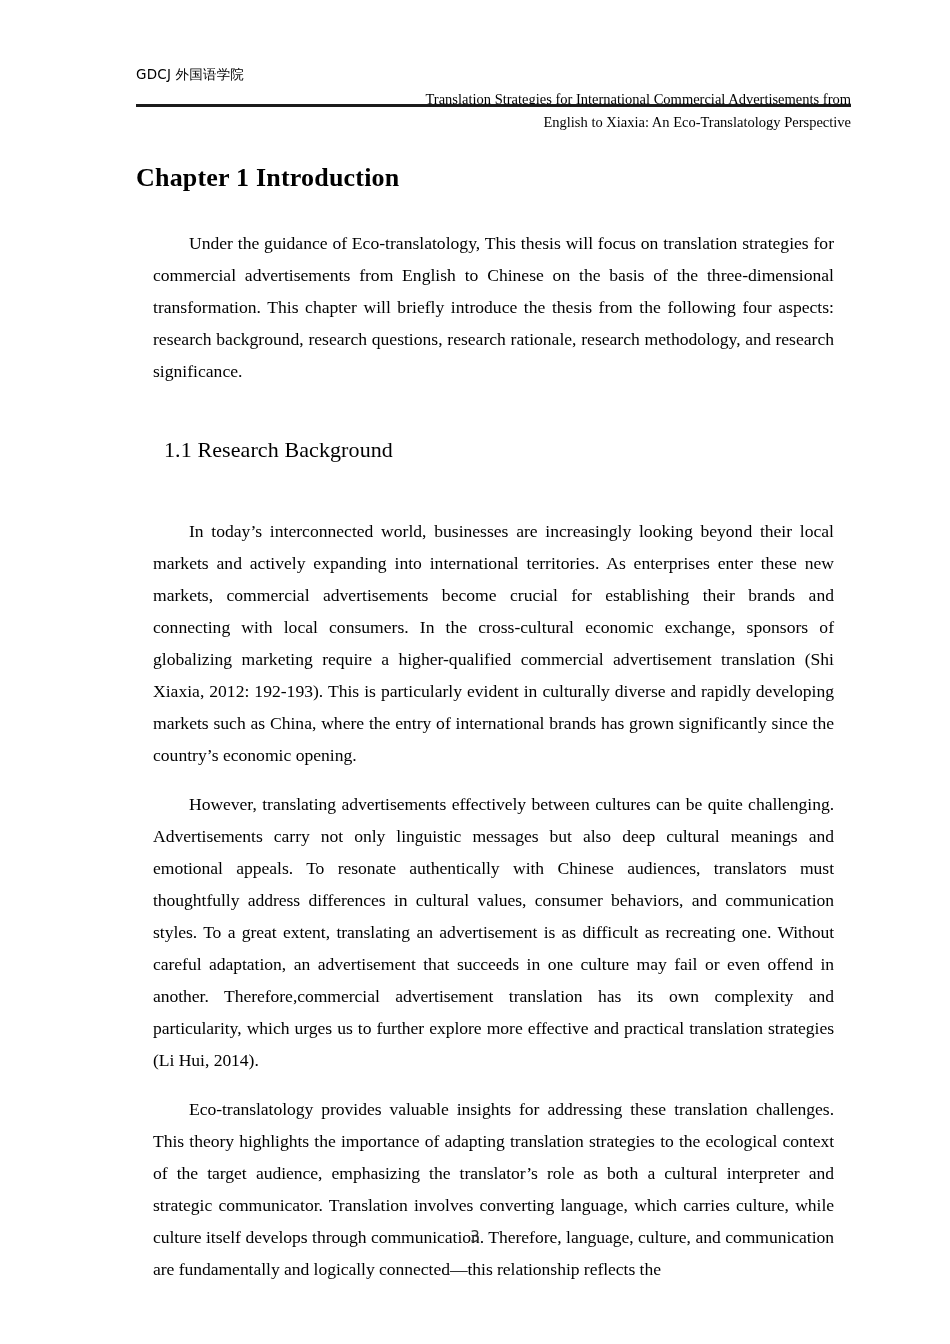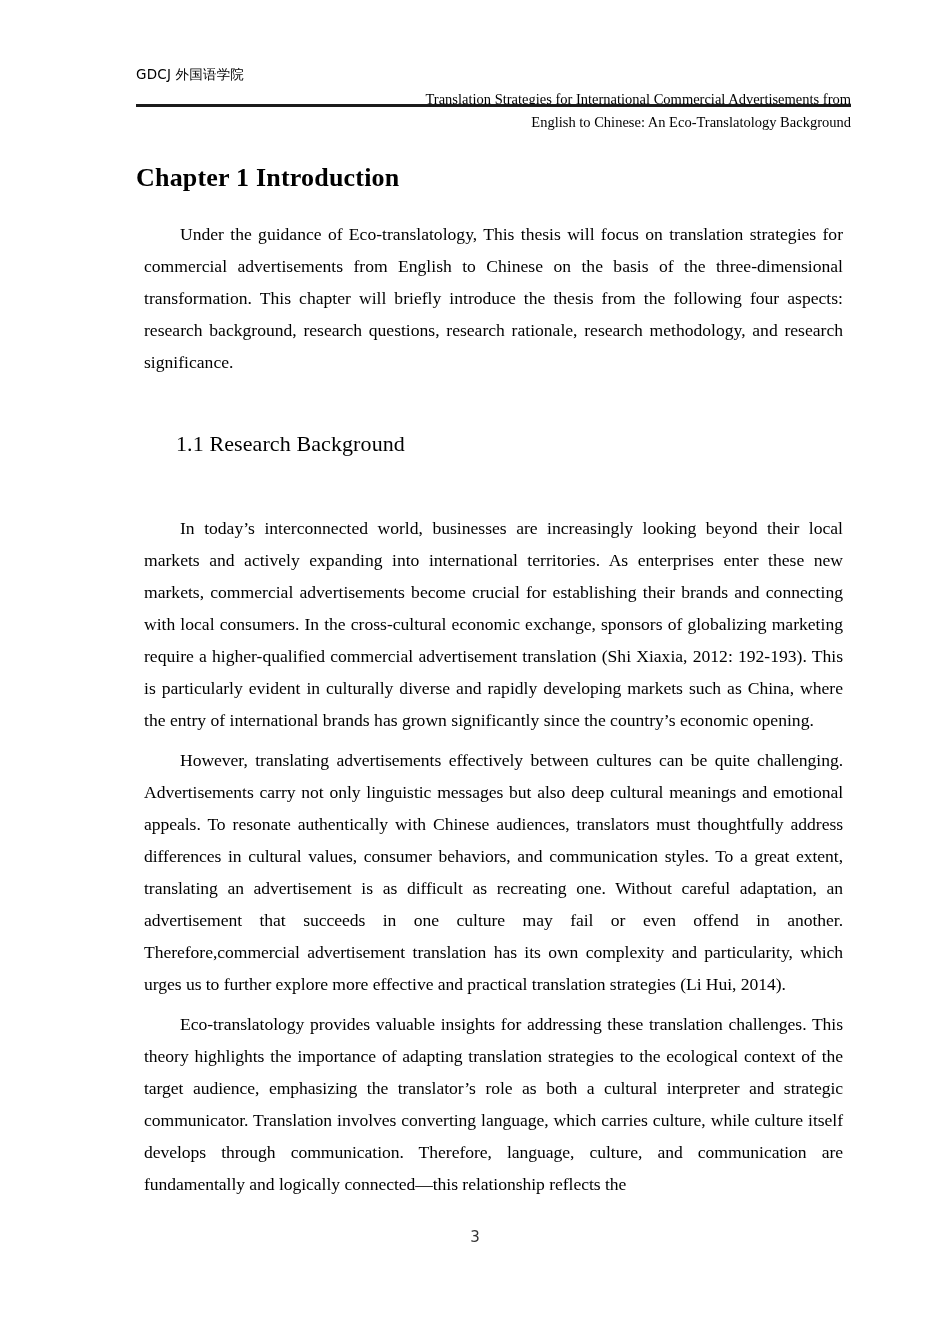--- a/index.html
+++ b/index.html
@@ -74,32 +74,32 @@
 
   
   .content {
     position: absolute;
     left: 136px;
     top: 210px;
     width: 715px;
   }
 
   p.para {
-    margin: 8px;
+    margin: 17px;
     font-size: 17.6px;
     line-height: 32px;
     text-align: justify;
     text-justify: inter-word;
     text-indent: 36px;
     hyphens: none;
   }
   p.para.tight { letter-spacing: -0.05px; }
 
   .section-heading {
-    margin: 12px;
+    margin: 0;
     font-size: 22px;
     font-weight: normal;
     line-height: 32px;
     letter-spacing: 0.1px;
     padding-left: 28px;
   }
 
   .gap-after-intro { height: 30px; }
   .gap-after-heading { height: 32px; }
 
@@ -117,21 +117,21 @@
 </style>
 </head>
 <body>
 
 <div class="page">
 
   <div class="page-header">
     <div class="header-left">GDCJ 外国语学院</div>
     <div class="header-right">
       <div>Translation Strategies for International Commercial Advertisements from</div>
-      <div>English to Chinese: An Eco-Translatology Background</div>
+      <div>English to Xiaxia: An Eco-Translatology Perspective</div>
     </div>
   </div>
 
   <div class="header-rule"></div>
 
   <h1 class="chapter-title">Chapter 1 Introduction</h1>
 
   <div class="content">
 
     <p class="para">Under the guidance of Eco-translatology, This thesis will focus on translation strategies for commercial advertisements from English to Chinese on the basis of the three-dimensional transformation. This chapter will briefly introduce the thesis from the following four aspects: research background, research questions, research rationale, research methodology, and research significance.</p>

